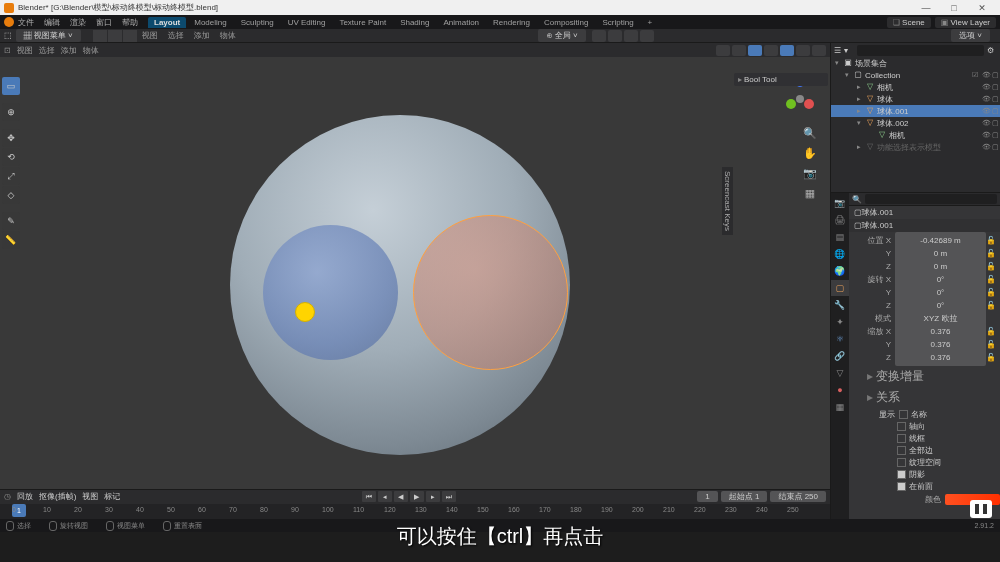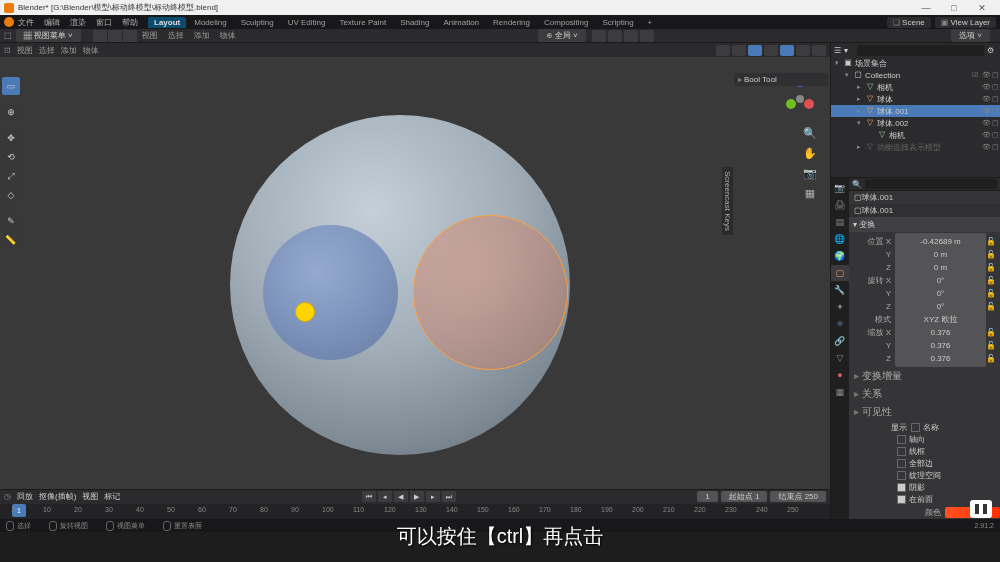--- a/index.html
+++ b/index.html
@@ -101,21 +101,21 @@
 .prop-header { height: 13px; background: #2b2b2d; display: flex; align-items: center; padding: 0 3px; border-bottom: 1px solid #1a1a1a; }
 .prop-header .search { flex: 1; background: #1f1f20; height: 10px; border-radius: 2px; }
 .prop-breadcrumb { height: 13px; display: flex; align-items: center; padding: 0 5px; background: #353537; font-size: 8px; }
 .prop-breadcrumb.second { background: #303032; }
 .prop-section { padding: 2px 4px; }
 .prop-section-title { background: #404043; padding: 2px 4px; margin-bottom: 1px; font-size: 8px; }
 .prop-row { display: flex; align-items: center; height: 13px; }
 .prop-row .label { width: 42px; text-align: right; padding-right: 4px; color: #aaa; font-size: 8px; }
 .prop-row .value { flex: 1; background: #545456; height: 17px; display: flex; align-items: center; justify-content: center; border-radius: 2px; font-size: 8px; }
 .prop-row .lock { width: 10px; text-align: center; color: #888; font-size: 8px; }
-.prop-collapsed { padding: 2px 5px; color: #aaa; font-size: 10px; }
+.prop-collapsed { padding: 2px 18px; color: #aaa; font-size: 12px; }
 .prop-collapsed .arrow { margin-right: 3px; color: #777; }
 .checkbox-row { display: flex; align-items: center; height: 12px; padding-left: 48px; }
 .checkbox-row .cb { width: 9px; height: 9px; border: 1px solid #666; margin-right: 3px; }
 .checkbox-row .cb.checked { background: #ccc; }
 .color-row { display: flex; align-items: center; height: 14px; padding-left: 48px; }
 .color-row .label { width: 20px; font-size: 8px; color: #aaa; margin-left: 28px; }
 .color-row .swatch { flex: 1; height: 11px; background: linear-gradient(to right, #ff5020, #ff3000); border-radius: 2px; }
 
 
 .timeline { height: 30px; background: #2b2b2d; border-top: 1px solid #1a1a1a; display: flex; flex-direction: column; }
@@ -416,21 +416,20 @@
         <div class="ptab red">●</div>
         <div class="ptab">▦</div>
       </div>
       <div class="prop-content">
         <div class="prop-header">
           <span style="margin-right:3px">🔍</span>
             <div class="search"></div>
         </div>
         <div class="prop-breadcrumb">▢ <span>球体.001</span></div>
         <div class="prop-breadcrumb second">▢ <span>球体.001</span></div>
-        <div class="prop-section-title">▾ <span>变换</span></div>
         <div class="prop-section">
           <div class="prop-row">
               <span class="label">位置 X</span>
               <span class="value">-0.42689 m</span>
               <span class="lock">🔓</span>
             </div>
           <div class="prop-row">
               <span class="label">Y</span>
               <span class="value">0 m</span>
               <span class="lock">🔓</span>
@@ -471,22 +470,21 @@
               <span class="lock">🔓</span>
             </div>
           <div class="prop-row">
               <span class="label">Z</span>
               <span class="value">0.376</span>
               <span class="lock">🔓</span>
             </div>
         </div>
         <div class="prop-collapsed"><span class="arrow">▸</span><span>变换增量</span></div>
         <div class="prop-collapsed"><span class="arrow">▸</span><span>关系</span></div>
-        <div class="prop-collapsed"><span class="arrow">▸</span><span>可见性</span></div>
-        <div class="checkbox-row" style="padding-left:32px">
+        <div class="checkbox-row" style="padding-left:20px">
             <span class="label" style="width:26px;text-align:right;margin-right:4px">显示</span>
             <span class="cb"></span>
             <span>名称</span>
           </div>
         <div class="checkbox-row">
             <span class="cb"></span>
             <span>轴向</span>
           </div>
         <div class="checkbox-row">
             <span class="cb"></span>

